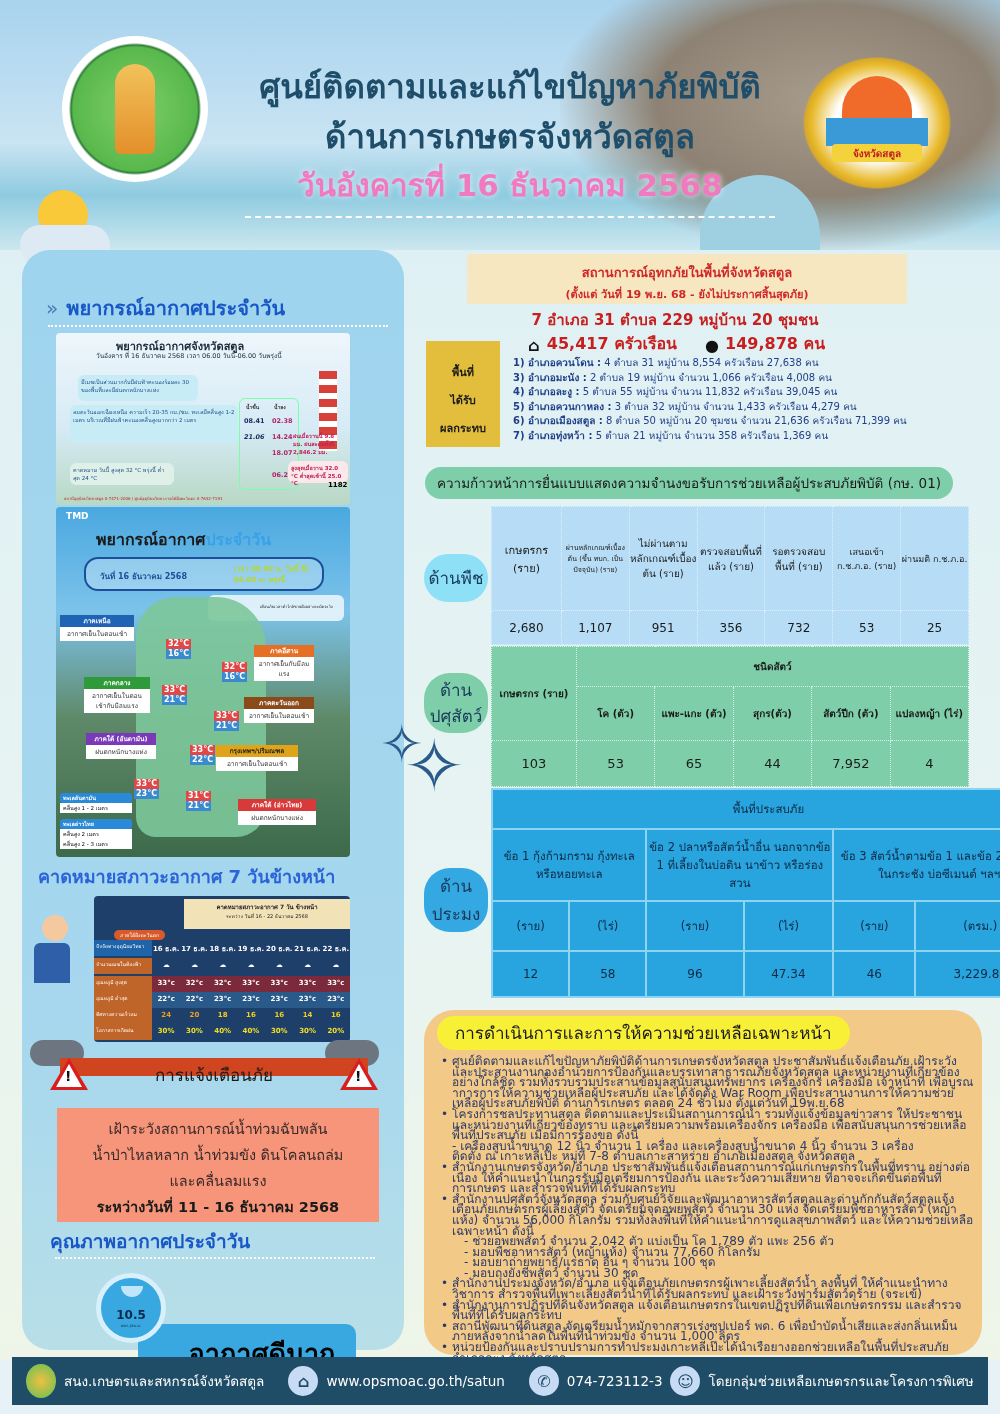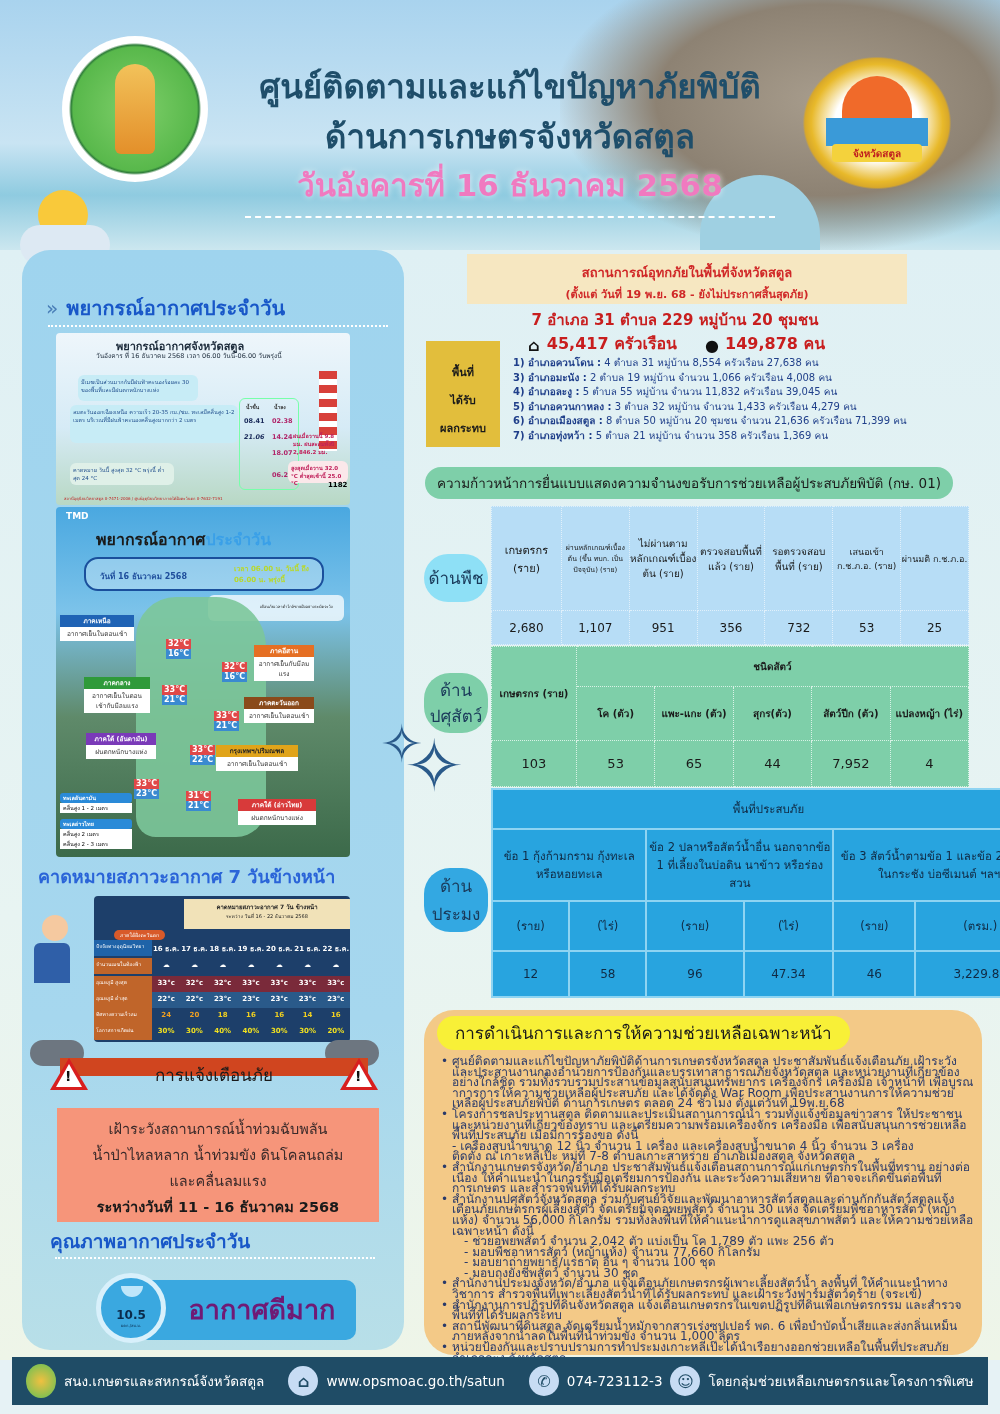--- a/index.html
+++ b/index.html
@@ -66,21 +66,21 @@
 
   .warn-bar { position: absolute; left: 60px; top: 1058px; width: 308px; height: 18px; background: #d0451f; color: #1a1a1a; font-size: 17px; text-align: center; line-height: 34px; }
   .warn-tri { position: absolute; width: 0; height: 0; border-left: 19px solid transparent; border-right: 19px solid transparent; border-bottom: 32px solid #d81f1f; }
   .warn-tri .ex { position: absolute; left: -4px; top: 10px; color: #111; font-weight: bold; font-size: 14px; }
   .warn-tri::after { content: ""; position: absolute; left: -13px; top: 6px; border-left: 13px solid transparent; border-right: 13px solid transparent; border-bottom: 23px solid #ffffff; }
   .warn-cloud { position: absolute; width: 54px; height: 26px; border-radius: 14px; background: #6d7680; }
   .warn-box { position: absolute; left: 57px; top: 1108px; width: 322px; height: 114px; background: #f6957a; text-align: center; color: #3a2a2a; font-size: 14.5px; padding-top: 8px; line-height: 26px; }
   .warn-box .bold { font-weight: bold; color: #1a1a1a; }
   .st-aq { left: 50px; top: 1226px; font-size: 19px; color: #1857c8; }
   .dl2 { left: 55px; top: 1257px; width: 320px; }
-  .aq-bar { position: absolute; left: 138px; top: 1280px; width: 218px; height: 60px; background: #3aa8e0; border-radius: 10px; color: #701a75; font-size: 27px; font-weight: bold; text-align: center; line-height: 60px; padding-left: 30px; }
+  .aq-bar { position: absolute; left: 138px; top: 1324px; width: 218px; height: 60px; background: #3aa8e0; border-radius: 10px; color: #000000; font-size: 27px; font-weight: bold; text-align: center; line-height: 60px; padding-left: 30px; }
   .aq-circle { position: absolute; left: 96px; top: 1273px; width: 70px; height: 70px; border-radius: 50%; background: #3aa8e0; border: 5px solid #d8f0fb; color: #0a2a4a; font-size: 12px; font-weight: bold; text-align: center; padding-top: 30px; }
   .aq-circle .unit { display: block; font-size: 4px; font-weight: normal; }
   .aq-circle .face { position: absolute; left: 20px; top: 8px; width: 22px; height: 11px; border-radius: 0 0 11px 11px; background: #bfe6fa; }
 
   
   .sit-box { position: absolute; left: 467px; top: 254px; width: 440px; height: 50px; background: #f6e7c1; text-align: center; color: #d02828; font-weight: bold; }
   .sit-box .l1 { font-size: 13px; margin-top: 8px; }
   .sit-box .l2 { font-size: 11px; margin-top: 2px; }
   .stat-line { position: absolute; left: 470px; width: 410px; text-align: center; color: #c81e1e; font-weight: bold; }
   .stat-1 { top: 308px; font-size: 15px; }

